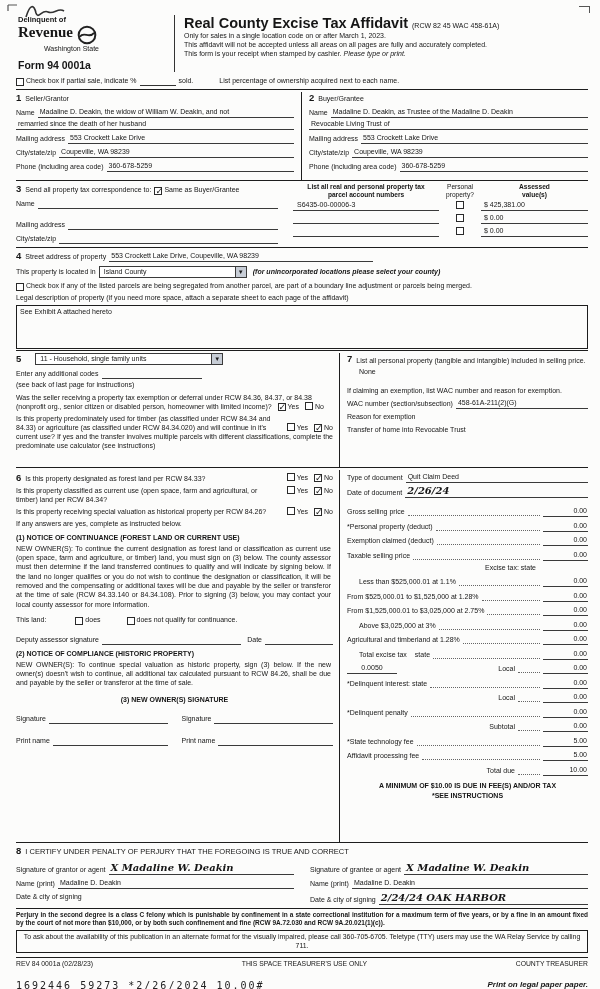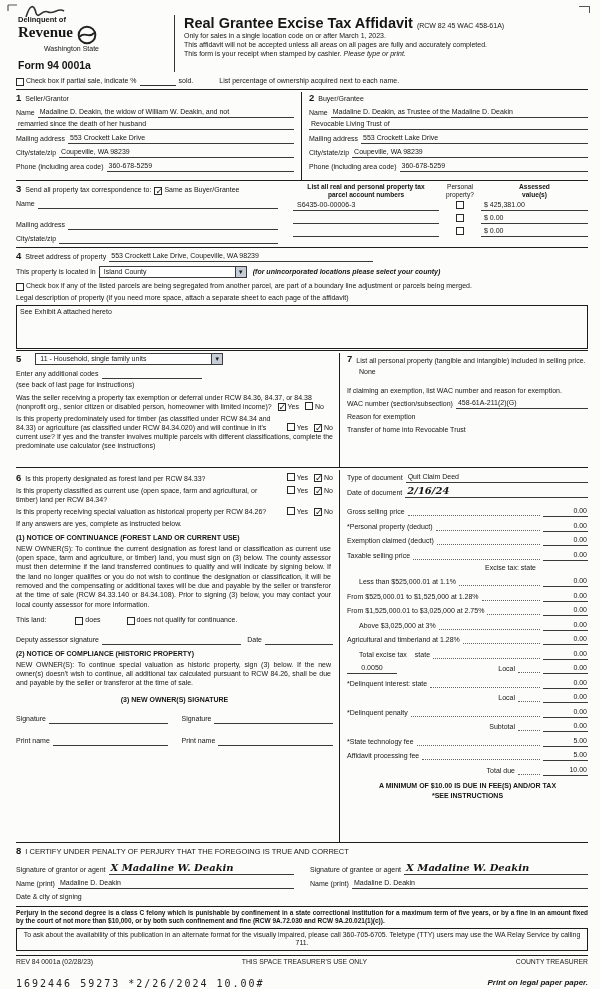--- a/index.html
+++ b/index.html
@@ -110,21 +110,21 @@
         <svg class="logo" width="20" height="20" viewBox="0 0 24 24">
           <circle cx="12" cy="12" r="10" fill="none" stroke="#222" stroke-width="2.4"></circle>
           <path d="M3.5 14 C8 7, 15 17, 20.5 9.5" fill="none" stroke="#222" stroke-width="2.2"></path>
         </svg>
       </div>
       <div class="d3">Washington State</div>
       <div class="formno">Form 94 0001a</div>
     </div>
     <div class="h-right">
       <div>
-        <span class="title">Real Grantee Excise Tax Affidavit</span><span class="title-rcw">(RCW 82 45 WAC 458-61A)</span>
+        <span class="title">Real County Excise Tax Affidavit</span><span class="title-rcw">(RCW 82 45 WAC 458-61A)</span>
       </div>
       <div class="note">Only for sales in a single location code on or after March 1, 2023.</div>
       <div class="note">This affidavit will not be accepted unless all areas on all pages are fully and accurately completed.</div>
       <div class="note">
         <span>This form is your receipt when stamped by cashier.</span>
         <span class="i">Please type or print.</span>
       </div>
     </div>
   </div>
 
@@ -374,21 +374,21 @@
       </div>
     </div>
 
     <div class="cflex">
       <div class="docline">
         <span class="lbl">Type of document</span>
         <span class="uv">Quit Claim Deed</span>
       </div>
       <div class="docline">
         <span class="lbl">Date of document</span>
-        <span class="uv"><span class="hand">2/16/24</span></span>
+        <span class="uv"><span class="hand">2/26/24</span></span>
       </div>
       <div style="height:5px"></div>
       <div class="trow">
           <span class="tl">Gross selling price</span>
           <span class="dots"></span>
           <span class="tv">0.00</span>
         </div>
       <div class="trow">
           <span class="tl">*Personal property (deduct)</span>
           <span class="dots"></span>
@@ -505,20 +505,24 @@
       </div>
       <div class="s8col">
         <div class="s8f">
           <span class="lbl">Signature of grantee or agent</span>
           <span class="uv"><span class="hand">X Madaline W. Deakin</span></span>
         </div>
         <div class="s8f">
           <span class="lbl">Name (print)</span>
           <span class="uv">Madaline D. Deakin</span>
         </div>
+        <div class="s8f">
+          <span class="lbl">Date &amp; city of signing</span>
+          <span class="uv"><span class="hand">2/24/24  OAK HARBOR</span></span>
+        </div>
       </div>
     </div>
   </div>
 
   <div class="perj">
     <span>Perjury in the second degree</span>
     <span>is a class C felony which is punishable by confinement in a state correctional institution for a maximum term of five years, or by a fine in an amount fixed by the court of not more than $10,000, or by both such confinement and fine (RCW 9A.72.030 and RCW 9A.20.021(1)(c)).</span>
   </div>
   <div class="accessbox">To ask about the availability of this publication in an alternate format for the visually impaired, please call 360-705-6705. Teletype (TTY) users may use the WA Relay Service by calling 711.</div>
 

